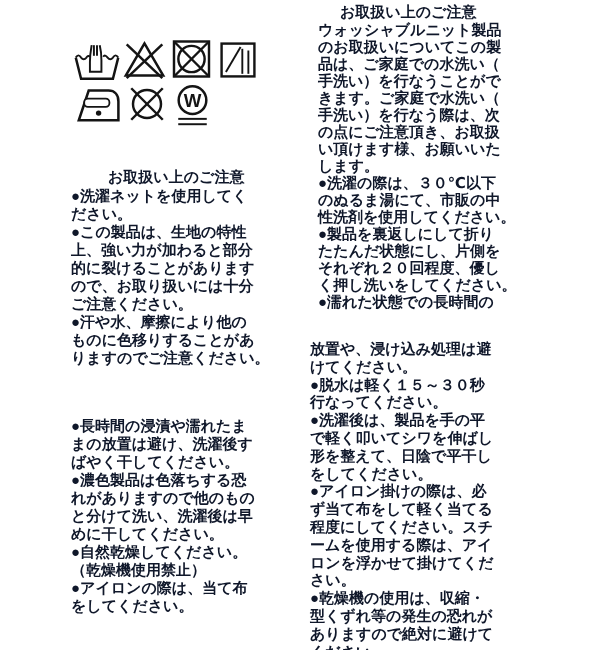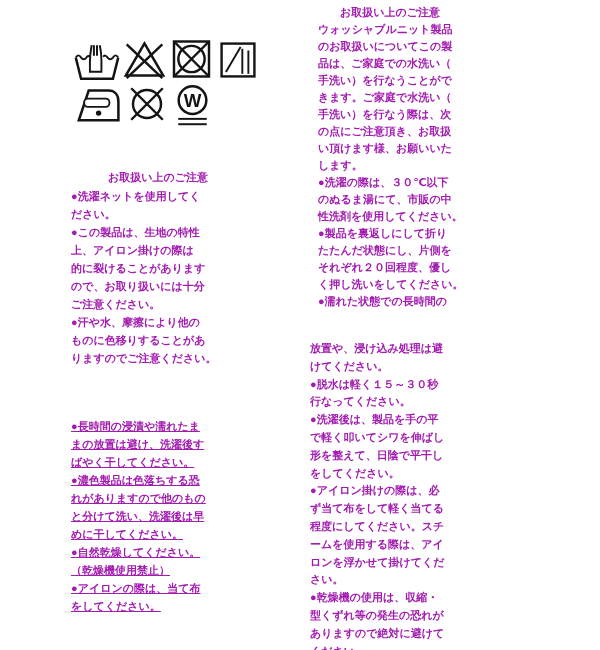--- a/index.html
+++ b/index.html
@@ -12,29 +12,29 @@
     width: 600px;
     height: 650px;
     background: #ffffff;
     overflow: hidden;
     font-family: "Liberation Sans", "DejaVu Sans", sans-serif;
     color: #111111;
   }
   .txt {
     position: absolute;
     font-weight: 700;
-    font-size: 11px;
-    color: #a21caf;
+    font-size: 15px;
+    color: #0f172a;
     white-space: pre-line;
     letter-spacing: 0px;
   }
   .heading { line-height: 18px; }
   .left-heading   { left: 108px; top: 168px; }
   .left-block1    { left: 71px;  top: 187px; line-height: 18px; width: 230px; }
-  .left-block2    { left: 71px;  top: 417px; line-height: 18px; width: 230px; text-decoration: underline; }
+  .left-block2    { left: 71px;  top: 417px; line-height: 18px; width: 230px; }
   .right-heading  { left: 340px; top: 3px; }
   .right-block1   { left: 318px; top: 21px;  line-height: 17px;   width: 232px; }
   .right-block2   { left: 310px; top: 340px; line-height: 17.8px; width: 232px; }
   .symbols { position: absolute; left: 0; top: 0; }
   .sym { position: absolute; }
   .sym svg { display: block; }
   .s1 { left: 74px;  top: 42px; }
   .s2 { left: 123px; top: 39px; }
   .s3 { left: 170px; top: 38px; }
   .s4 { left: 219px; top: 41px; }
@@ -119,21 +119,21 @@
         <path class="stroke-thin" d="M7 45 H39"></path>
       </svg>
     </span>
   </div>
 
   <div class="txt heading left-heading">お取扱い上のご注意</div>
 
   <div class="txt left-block1">●洗濯ネットを使用してく
 ださい。
 ●この製品は、生地の特性
-上、アイロン掛けの際は
+上、強い力が加わると部分
 的に裂けることがあります
 ので、お取り扱いには十分
 ご注意ください。
 ●汗や水、摩擦により他の
 ものに色移りすることがあ
 りますのでご注意ください。</div>
 
   <div class="txt left-block2">●長時間の浸漬や濡れたま
 まの放置は避け、洗濯後す
 ばやく干してください。

